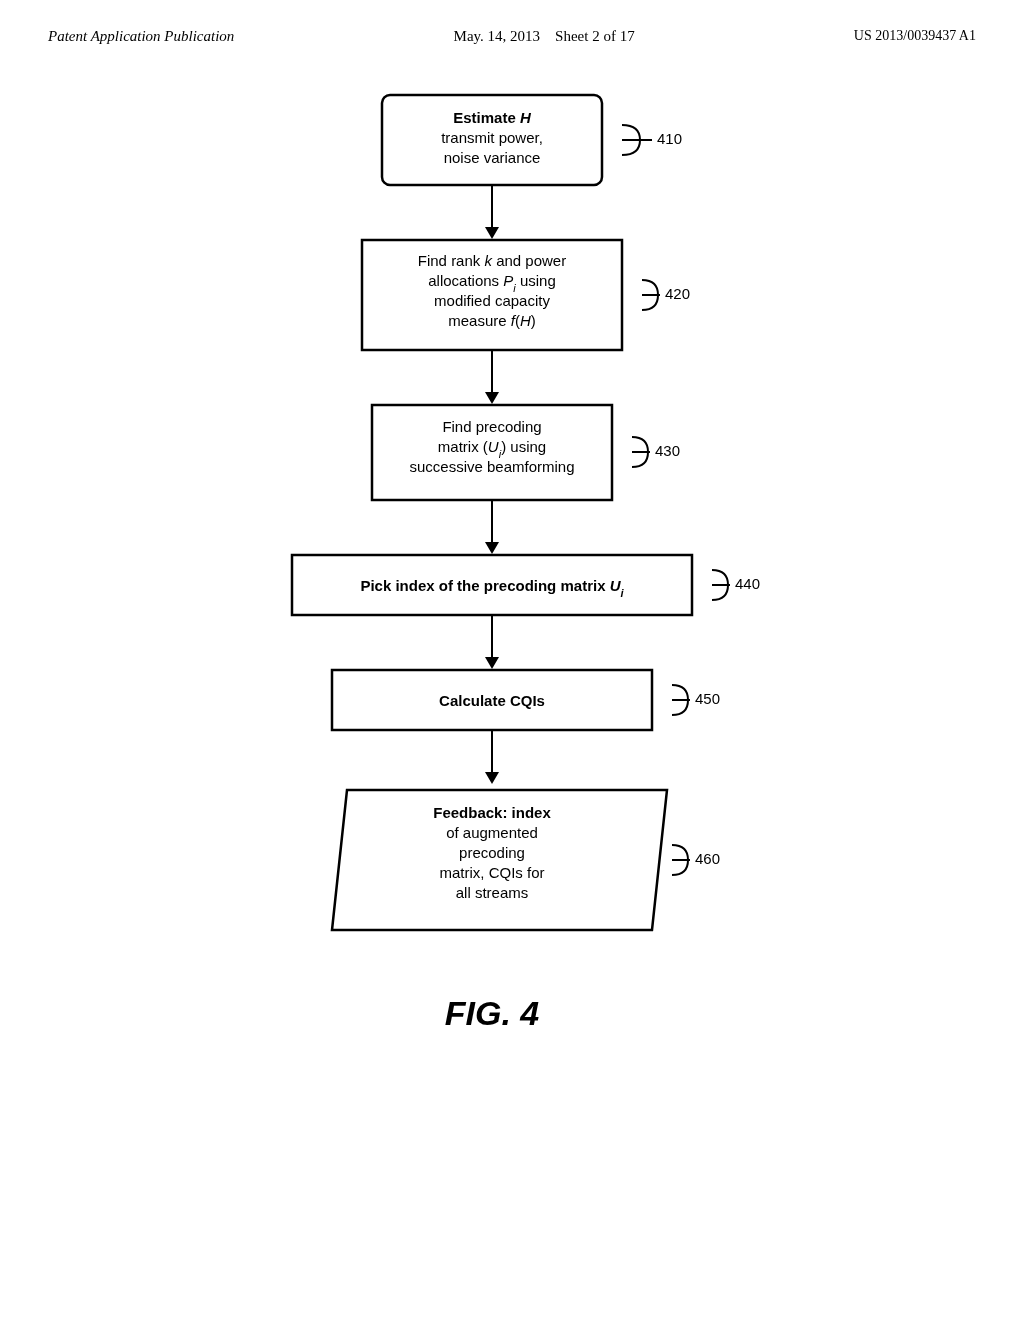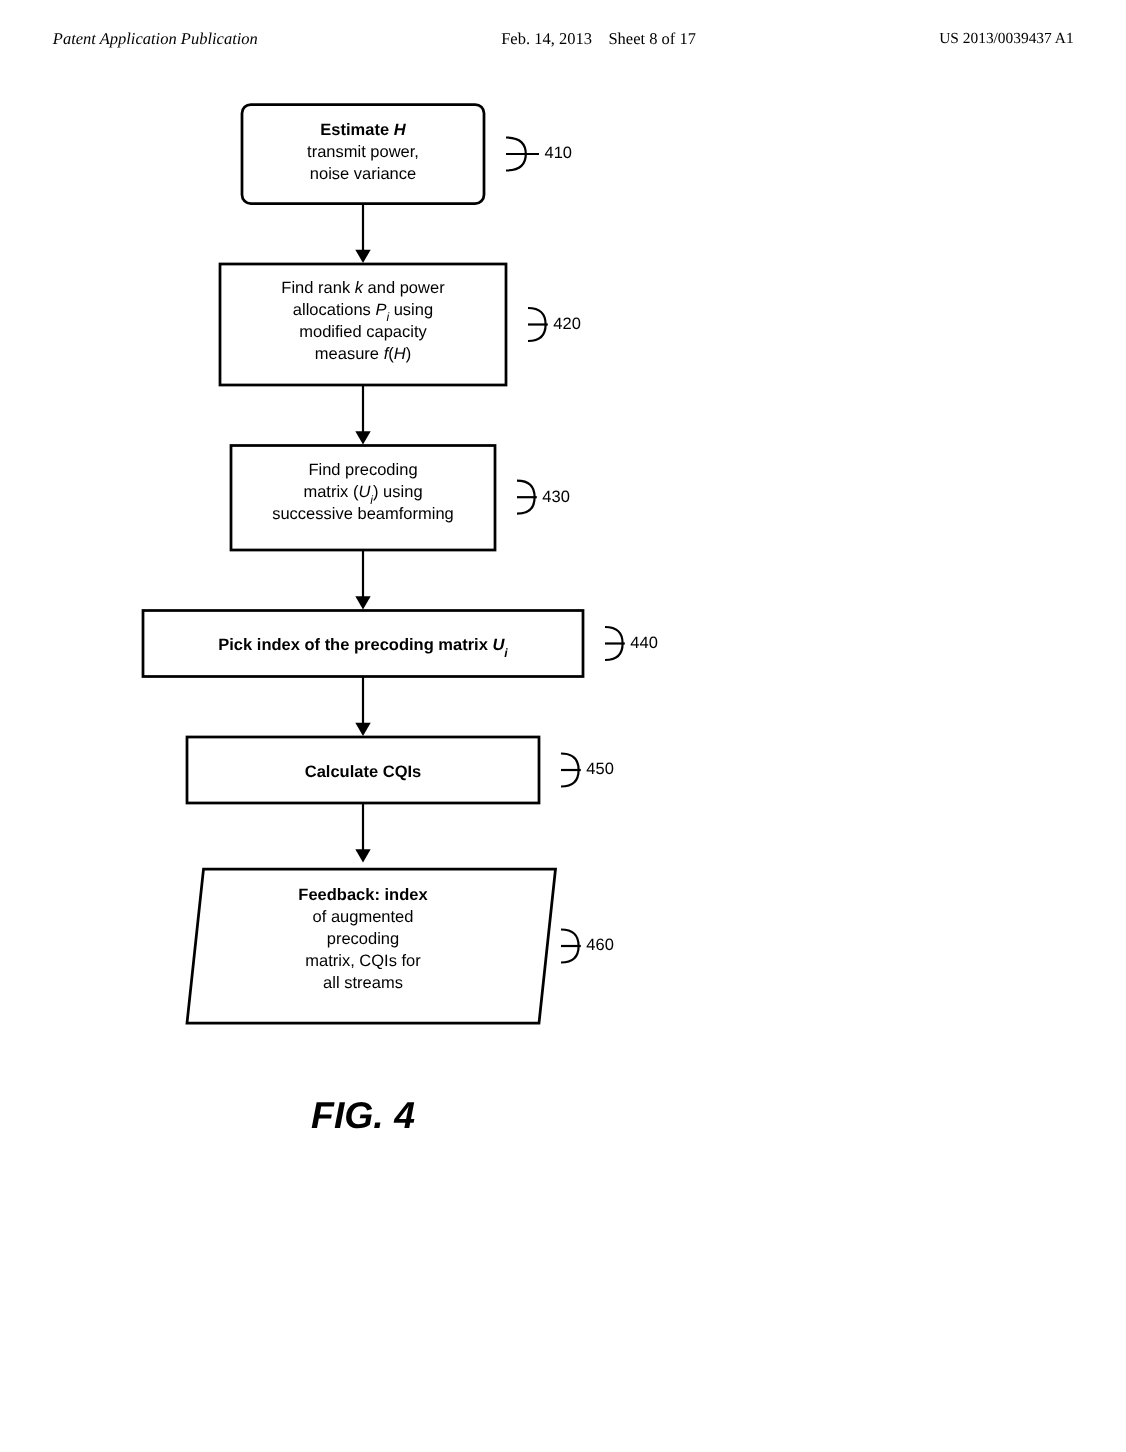--- a/index.html
+++ b/index.html
@@ -30,37 +30,37 @@
       text-align: center;
     }
 
     .header-right {
       font-size: 14px;
     }
 
     .diagram-container {
       display: flex;
       flex-direction: column;
-      align-items: flex-start;
+      align-items: center;
       margin-top: 40px;
       position: relative;
     }
 
     svg.flowchart {
       width: 700px;
     }
   </style>
 </head>
 <body>
 
 <div class="header">
   <div class="header-left">Patent Application Publication</div>
   <div class="header-center">
-    <span>Feb. 14, 2013</span>&nbsp;&nbsp;&nbsp;
-    <span>Sheet 8 of 17</span>
+    <span>May. 14, 2013</span>&nbsp;&nbsp;&nbsp;
+    <span>Sheet 2 of 17</span>
   </div>
   <div class="header-right">US 2013/0039437 A1</div>
 </div>
 
 <div class="diagram-container">
   <svg class="flowchart" viewBox="0 0 700 1050" xmlns="http://www.w3.org/2000/svg" font-family="Arial, sans-serif" font-size="15">
 
     <rect x="220" y="10" width="220" height="90" rx="8" ry="8" fill="white" stroke="black" stroke-width="2.5"></rect>
     <text x="330" y="38" text-anchor="middle" font-weight="bold" font-size="15">Estimate <tspan font-style="italic">H</tspan></text>
     <text x="330" y="58" text-anchor="middle" font-size="15">transmit power,</text>

